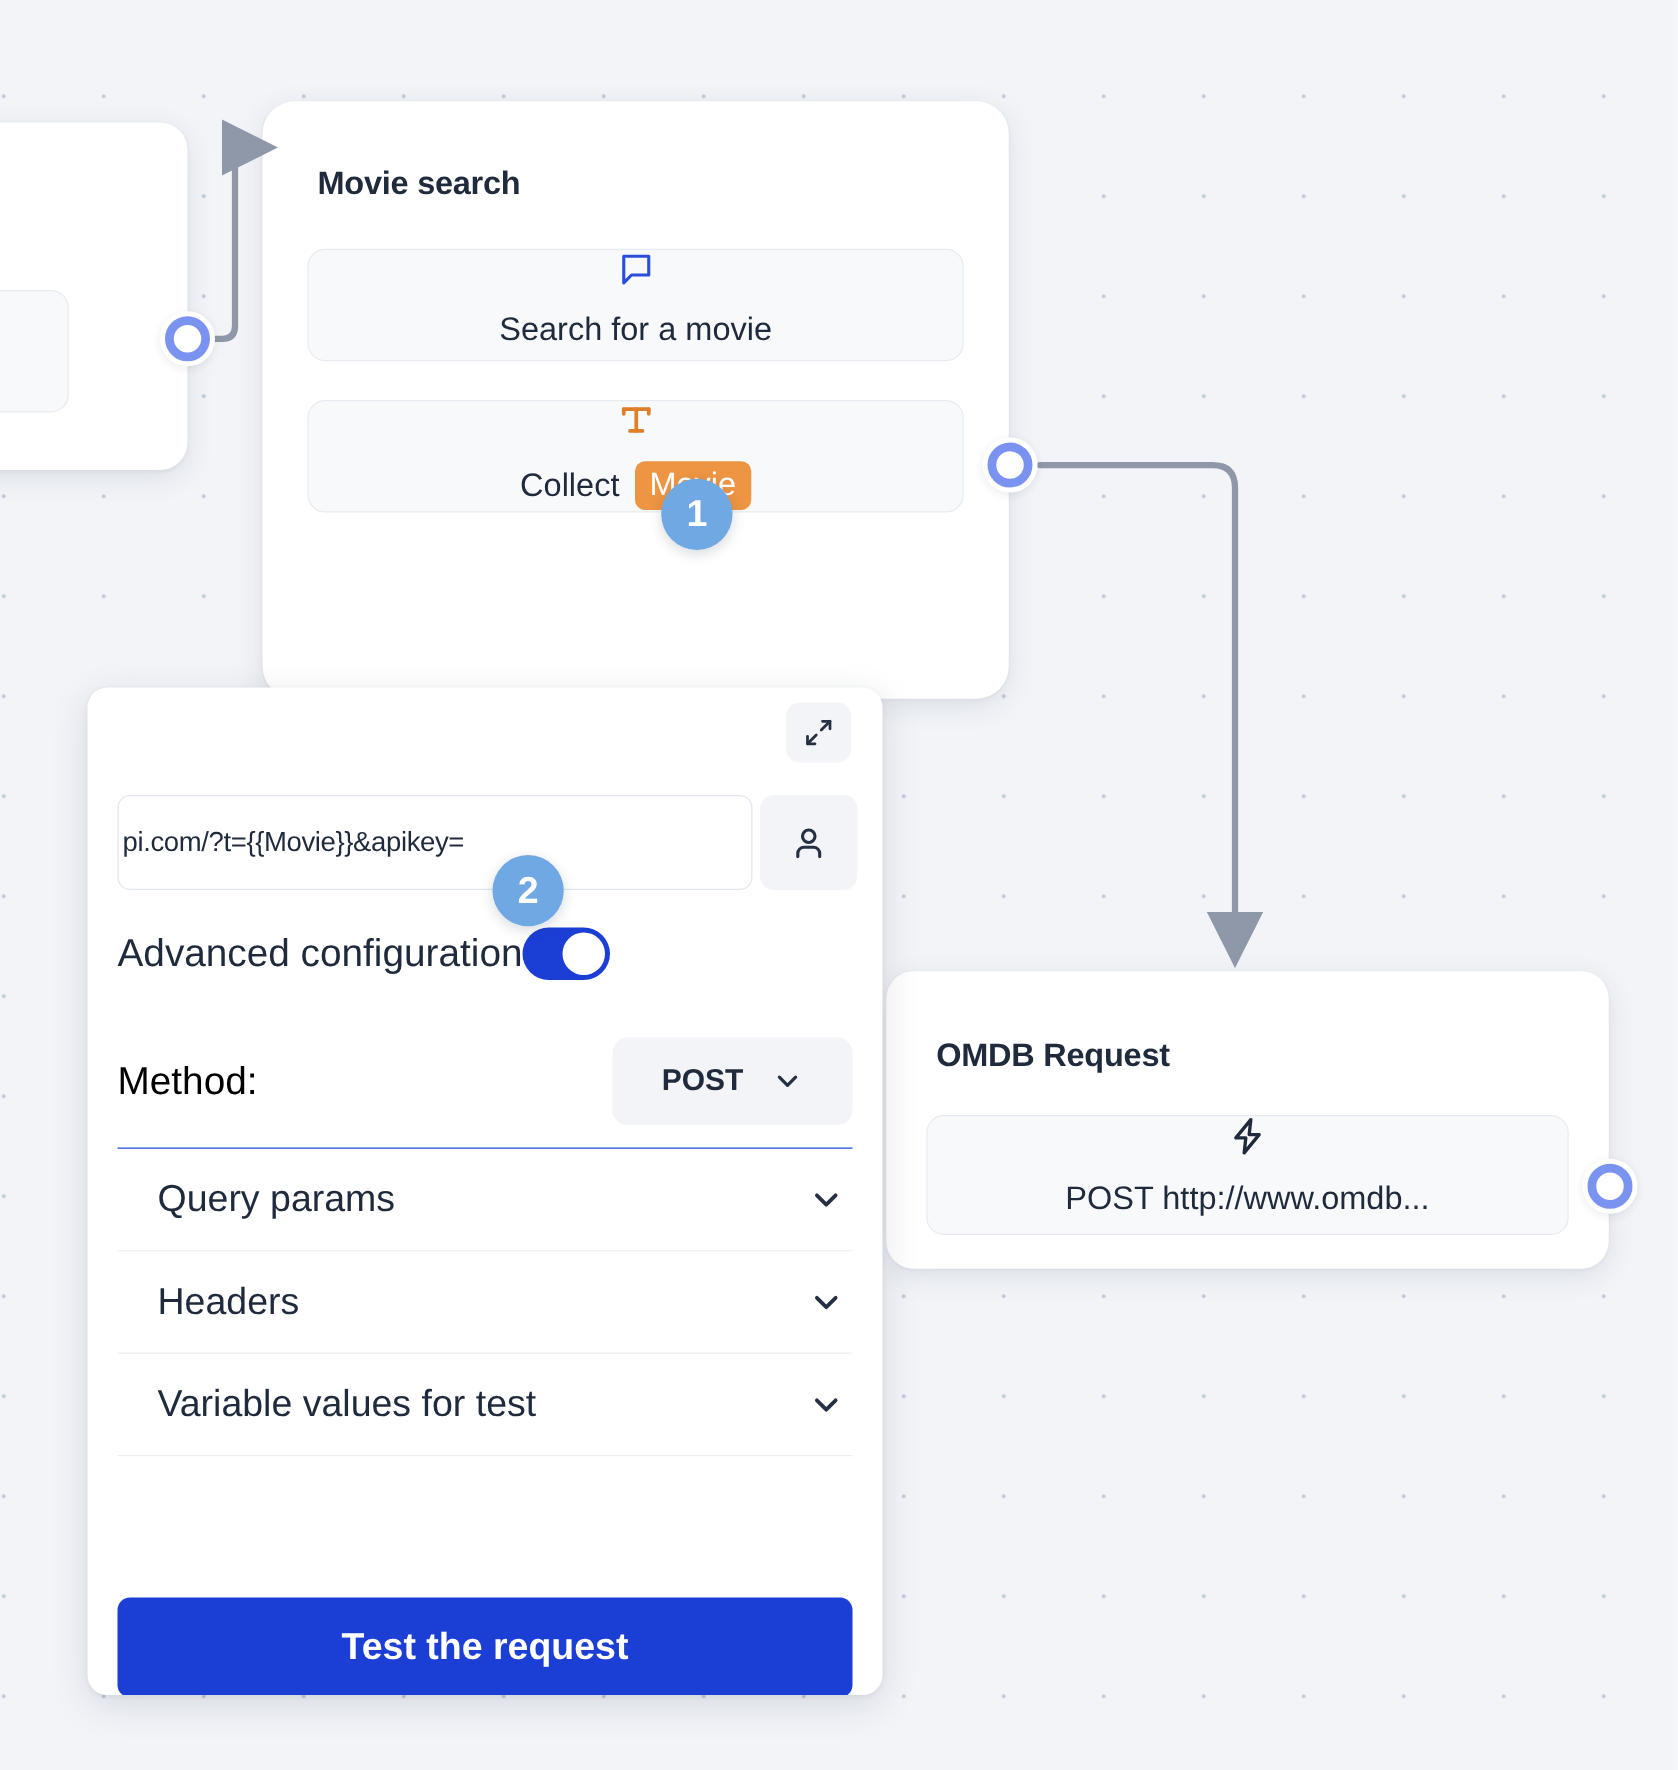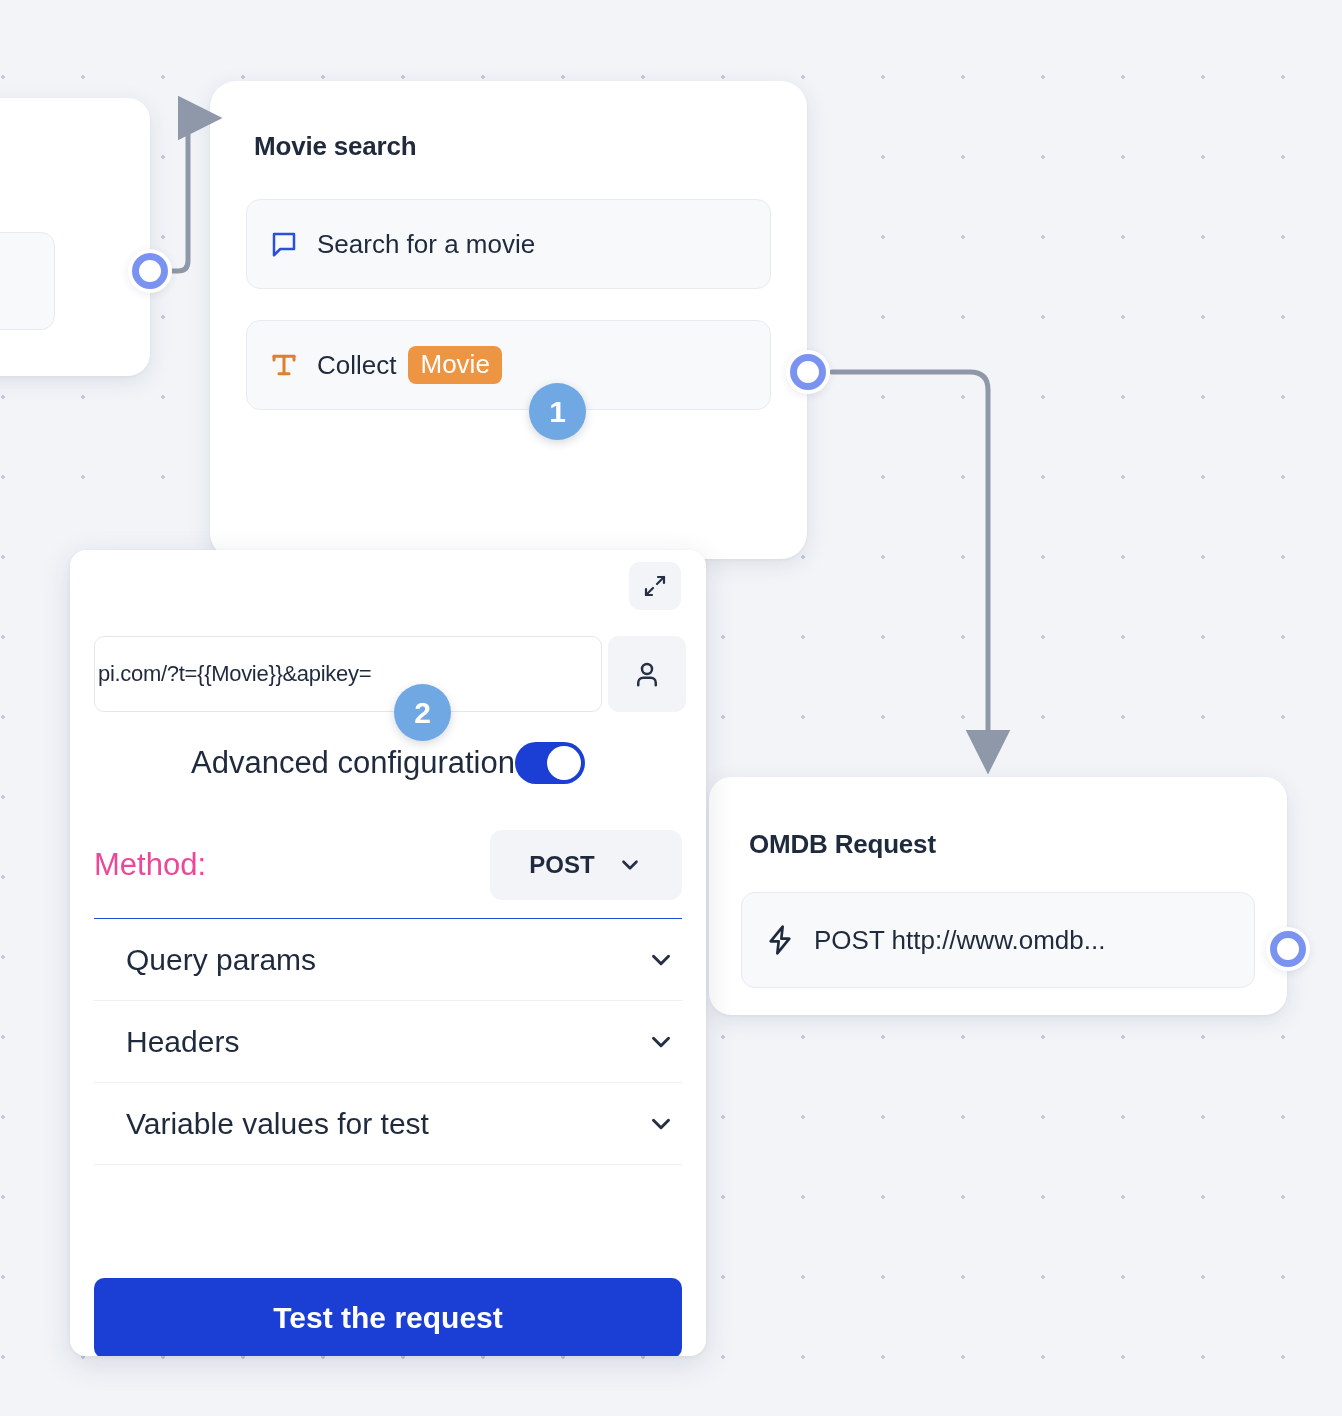--- a/index.html
+++ b/index.html
@@ -39,20 +39,21 @@
 
   .node-row {
     display: flex;
     align-items: center;
     background: #f7f9fb;
     border: 1px solid #e7ebf1;
     border-radius: 14px;
     height: 90px;
     padding: 0 22px;
     gap: 18px;
+    flex-direction: column;
   }
 
   .row-label {
     font-size: 26px;
     color: #1f2a3d;
     display: flex;
     align-items: center;
     gap: 12px;
     white-space: nowrap;
   }
@@ -239,21 +240,21 @@
     justify-content: center;
   }
 
   .adv-row {
     position: absolute;
     left: 24px;
     top: 192px;
     width: 588px;
     display: flex;
     align-items: center;
-    justify-content: center;
+    justify-content: flex-start;
   }
   .adv-label { font-size: 31px; color: #1f2a3d; }
 
   .toggle {
     width: 70px;
     height: 42px;
     border-radius: 21px;
     background: #1b3fd4;
     position: relative;
   }
@@ -268,21 +269,21 @@
 
   .method-row {
     position: absolute;
     left: 24px;
     top: 280px;
     width: 588px;
     display: flex;
     align-items: center;
     justify-content: space-between;
   }
-  .method-label { font-size: 31px; color: #ec4899; }
+  .method-label { font-size: 31px; color: #000000; }
   .method-select {
     background: #f2f4f8;
     border-radius: 12px;
     height: 70px;
     min-width: 192px;
     padding: 0 22px;
     display: flex;
     align-items: center;
     justify-content: center;
     gap: 22px;

